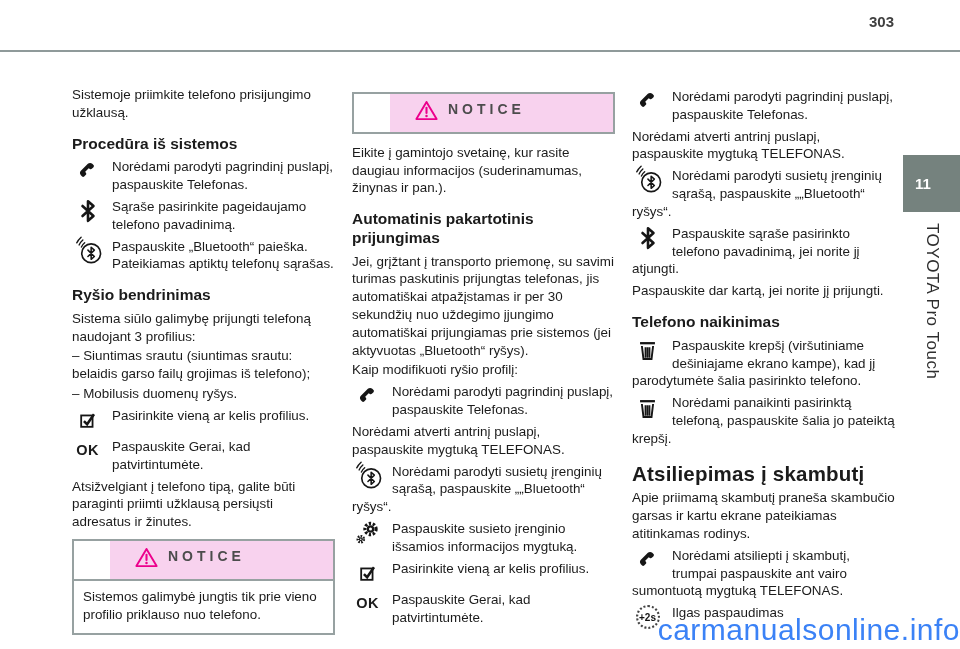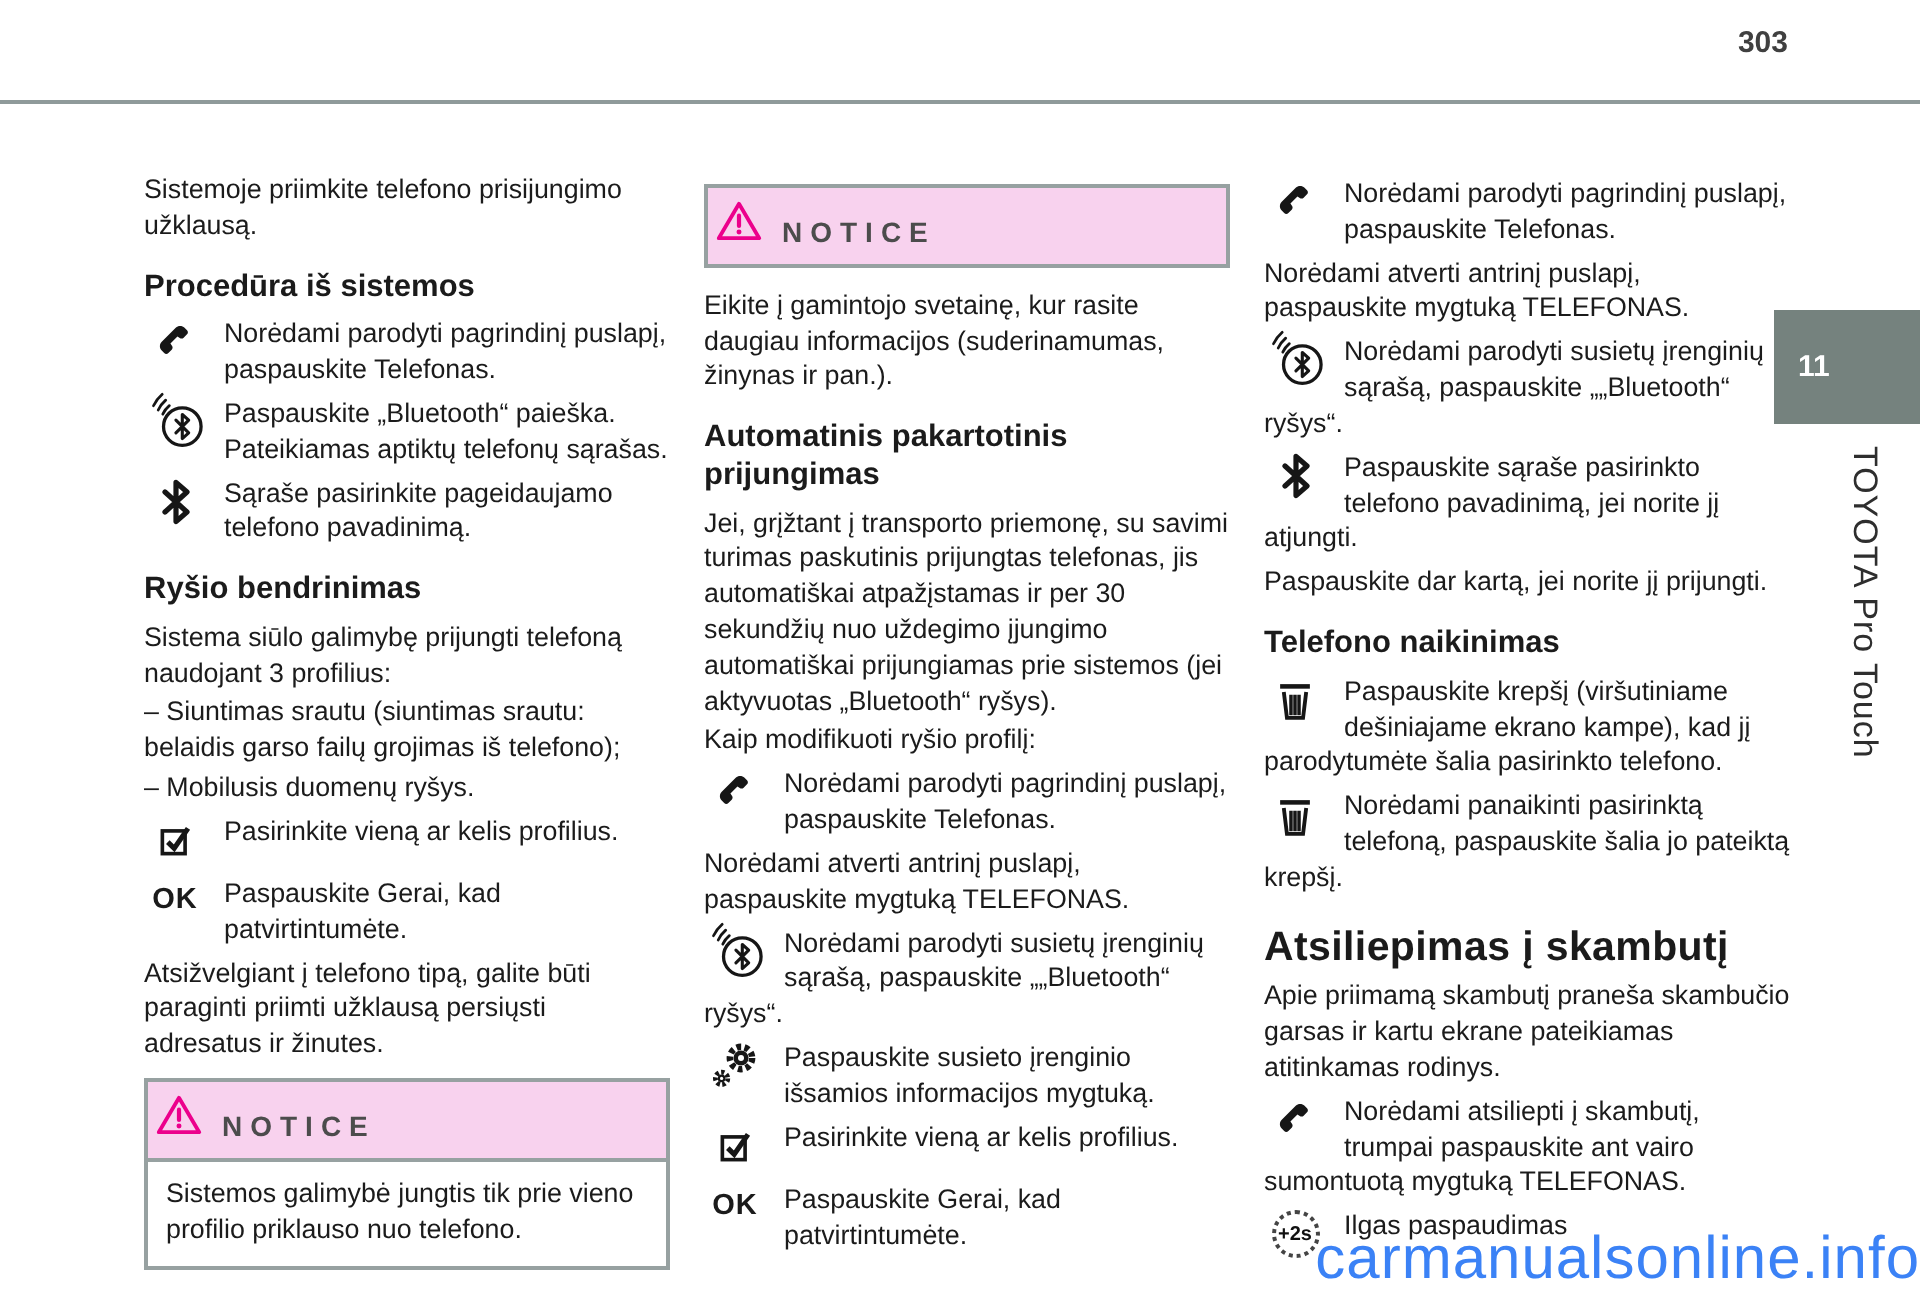--- a/index.html
+++ b/index.html
@@ -2,39 +2,39 @@
 <html><head>
 <meta charset="utf-8">
 <style>
   html,body{margin:0;padding:0;background:#e8e8e8;}
   .page{position:relative;width:960px;height:649px;background:#ffffff;overflow:hidden;
         font-family:"Liberation Sans","DejaVu Sans",sans-serif;color:#1b1b1b;}
   
   .page-header{position:absolute;top:0;left:0;width:960px;height:50px;border-bottom:2px solid #8f9a9a;}
   .page-number{position:absolute;top:13px;right:66px;font-size:15px;font-weight:bold;color:#404040;}
   
-  .chapter-tab{position:absolute;top:155px;right:0;width:73px;height:57px;background:#75827e;
+  .chapter-tab{position:absolute;top:155px;right:0;width:57px;height:57px;background:#75827e;
                color:#ffffff;font-size:15px;font-weight:bold;display:flex;align-items:center;padding-left:12px;box-sizing:border-box;}
   .side-label{position:absolute;top:223px;right:18px;writing-mode:vertical-rl;font-size:17px;color:#2e2e2e;letter-spacing:.5px;}
   
   .columns{position:absolute;top:84px;left:72px;width:823px;display:flex;gap:17px;}
   .col{width:263px;flex:0 0 263px;font-size:13.4px;line-height:1.33;}
   .para{margin:2px 0;}
   .b, .bold{font-weight:normal;}
   .h2{font-size:15.5px;font-weight:bold;margin:13px 0 5px 0;line-height:1.2;}
   .h1{font-size:20.5px;font-weight:bold;margin:14px 0 4px 0;line-height:1.15;letter-spacing:.2px;}
   .step{clear:both;margin:4px 0;min-height:27px;}
   .step .icon{float:left;width:31px;height:26px;margin-right:9px;display:flex;align-items:center;justify-content:center;}
   .icon svg{display:block;}
   .ok-text{font-weight:bold;font-size:14.5px;letter-spacing:.5px;}
   .press2s{display:inline-flex;align-items:center;justify-content:center;width:24px;height:24px;
            border:2px dotted #444;border-radius:50%;font-weight:bold;font-size:10px;color:#111;box-sizing:border-box;}
   
   .notice{border:2px solid #97a1a1;margin:8px 0 10px 0;}
-  .notice-head{display:flex;align-items:flex-end;gap:10px;padding:6px 4px;}
+  .notice-head{display:flex;align-items:flex-start;gap:10px;padding:6px 25px;margin-left:36px;}
   .notice-title{font-size:14px;font-weight:bold;letter-spacing:4px;color:#4c4c4c;}
   .notice-body{background:#fff;padding:7px 9px 9px 9px;border-top:2px solid #97a1a1;}
   .notice-body p{margin:0;}
   
   .watermark{position:absolute;bottom:2px;right:0px;font-size:30px;color:#3b82f6;letter-spacing:.5px;white-space:nowrap;}
 </style>
 </head>
 <body>
 
 <div class="page">
@@ -51,34 +51,34 @@
     <section class="col">
         <p class="para"><span>Sistemoje priimkite telefono prisijungimo užklausą.</span></p>
         <div class="h2">Procedūra iš sistemos</div>
         <div class="step"><span class="icon">
             <svg width="22" height="22" viewBox="0 0 24 24">
               <g transform="rotate(-45 12 12)">
                 <path fill="#161616" d="M3.2 9.8c0-1.9 1.5-3.4 3.4-3.4h10.8c1.9 0 3.4 1.5 3.4 3.4v1.9c0 .9-.7 1.6-1.6 1.6h-2.6c-.8 0-1.5-.6-1.6-1.4l-.3-1.5H9.3l-.3 1.5c-.1.8-.8 1.4-1.6 1.4H4.8c-.9 0-1.6-.7-1.6-1.6z"></path>
               </g>
             </svg>
           </span><span>Norėdami parodyti pagrindinį puslapį, paspauskite </span><span class="b">Telefonas</span><span>.</span></div>
+        <div class="step"><span class="icon">
+            <svg width="16" height="24" viewBox="0 0 16 24">
+              <path fill="none" stroke="#161616" stroke-width="2.6" stroke-linejoin="round" stroke-linecap="round" d="M2.5 7 L13.5 17 L8 21.8 L8 2.2 L13.5 7 L2.5 17"></path>
+            </svg>
+          </span><span>Sąraše pasirinkite pageidaujamo telefono pavadinimą.</span></div>
         <div class="step"><span class="icon">
             <svg width="33" height="30" viewBox="0 0 34 31">
               <circle cx="21" cy="18" r="10.3" fill="none" stroke="#161616" stroke-width="1.8"></circle>
               <path fill="none" stroke="#161616" stroke-width="1.7" stroke-linejoin="round" stroke-linecap="round" d="M17.5 14.5 L24.5 21.5 L21 24.6 L21 11.4 L24.5 14.5 L17.5 21.5"></path>
               <path fill="none" stroke="#161616" stroke-width="1.5" stroke-linecap="round" d="M10.3 11.2 A13 13 0 0 1 13.9 6.5"></path>
               <path fill="none" stroke="#161616" stroke-width="1.5" stroke-linecap="round" d="M7.8 8.9 A16.4 16.4 0 0 1 11.9 3.5"></path>
               <path fill="none" stroke="#161616" stroke-width="1.5" stroke-linecap="round" d="M5.2 6.6 A20 20 0 0 1 10 .3"></path>
             </svg>
           </span><span>Paspauskite </span><span class="b">„Bluetooth“ paieška</span><span>. Pateikiamas aptiktų telefonų sąrašas.</span></div>
-        <div class="step"><span class="icon">
-            <svg width="16" height="24" viewBox="0 0 16 24">
-              <path fill="none" stroke="#161616" stroke-width="2.6" stroke-linejoin="round" stroke-linecap="round" d="M2.5 7 L13.5 17 L8 21.8 L8 2.2 L13.5 7 L2.5 17"></path>
-            </svg>
-          </span><span>Sąraše pasirinkite pageidaujamo telefono pavadinimą.</span></div>
         <div class="h2">Ryšio bendrinimas</div>
         <p class="para"><span>Sistema siūlo galimybę prijungti telefoną naudojant 3 profilius:</span></p>
         <p class="para"><span>– </span><span class="b">Siuntimas srautu</span><span> (siuntimas srautu: belaidis garso failų grojimas iš telefono);</span></p>
         <p class="para"><span>– </span><span class="b">Mobilusis duomenų ryšys</span><span>.</span></p>
         <div class="step"><span class="icon">
             <svg width="20" height="20" viewBox="0 0 22 22">
               <rect x="3.5" y="6" width="12.5" height="12.5" fill="none" stroke="#161616" stroke-width="2"></rect>
               <path fill="none" stroke="#161616" stroke-width="2.8" d="M6.5 12.2 L10 15.6 L17.6 4.6"></path>
             </svg>
           </span><span>Pasirinkite vieną ar kelis profilius.</span></div>

